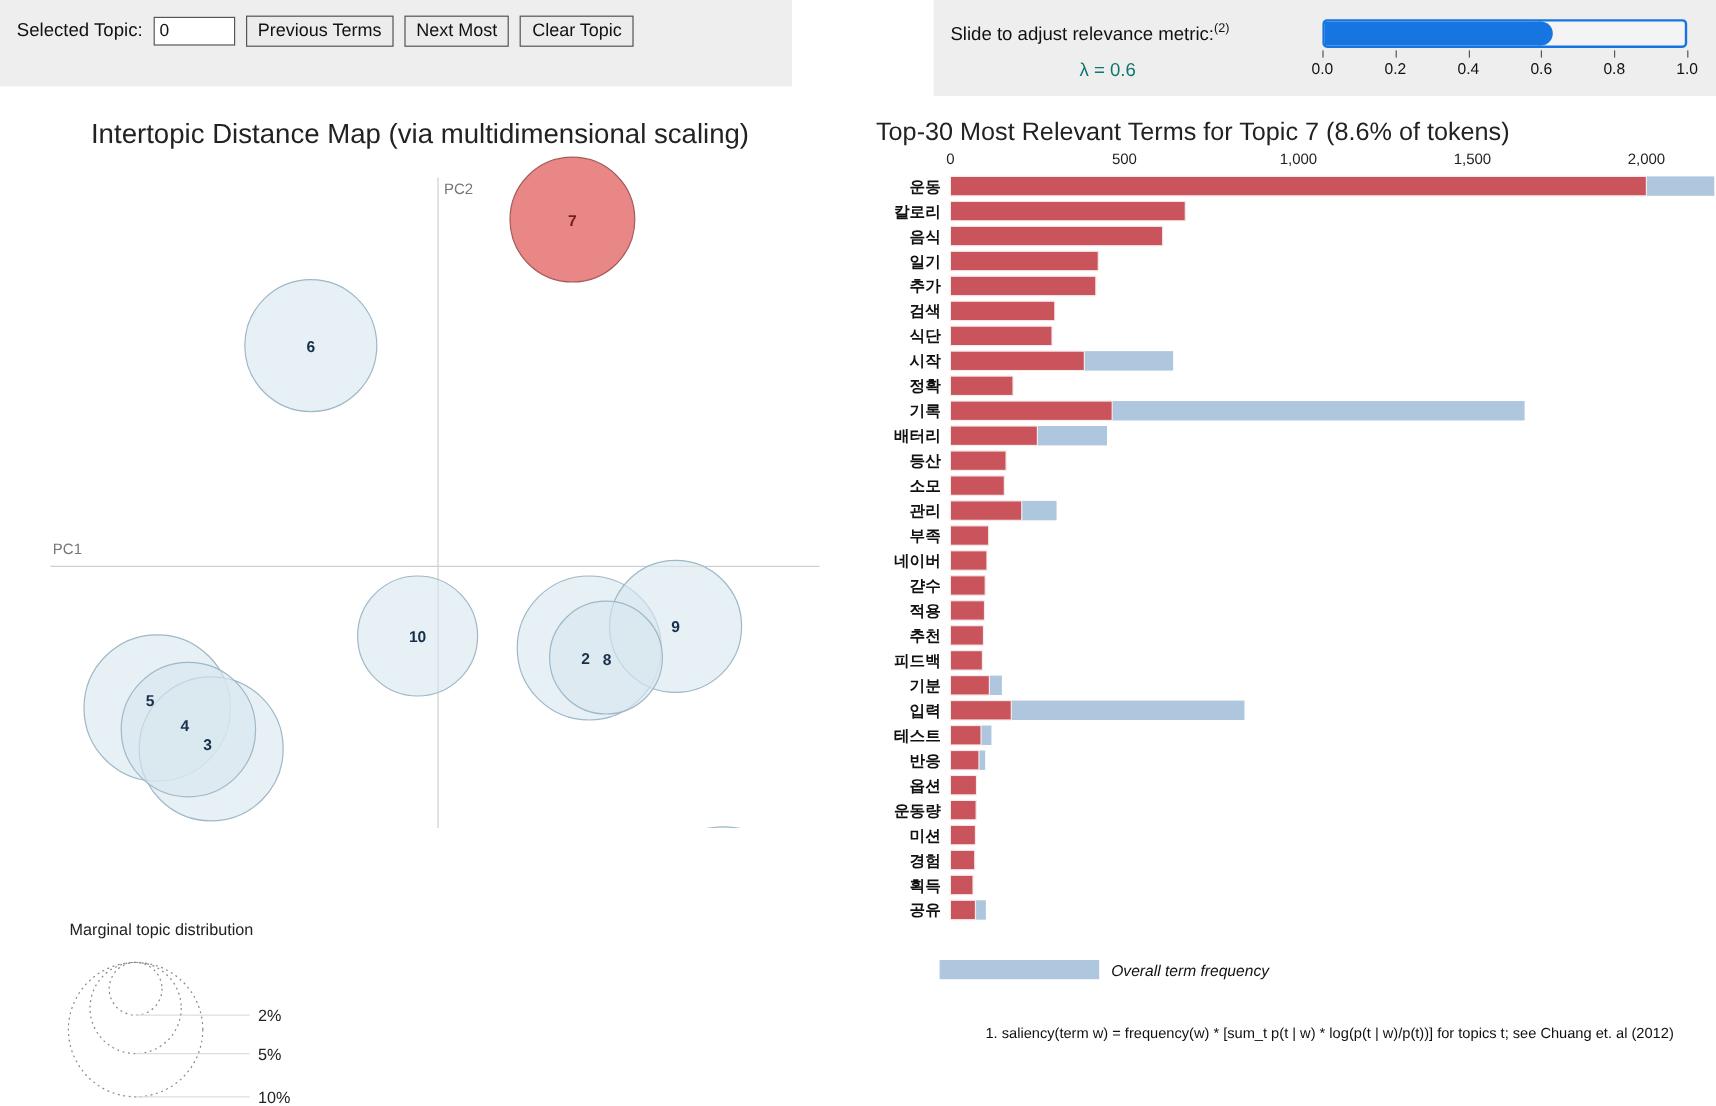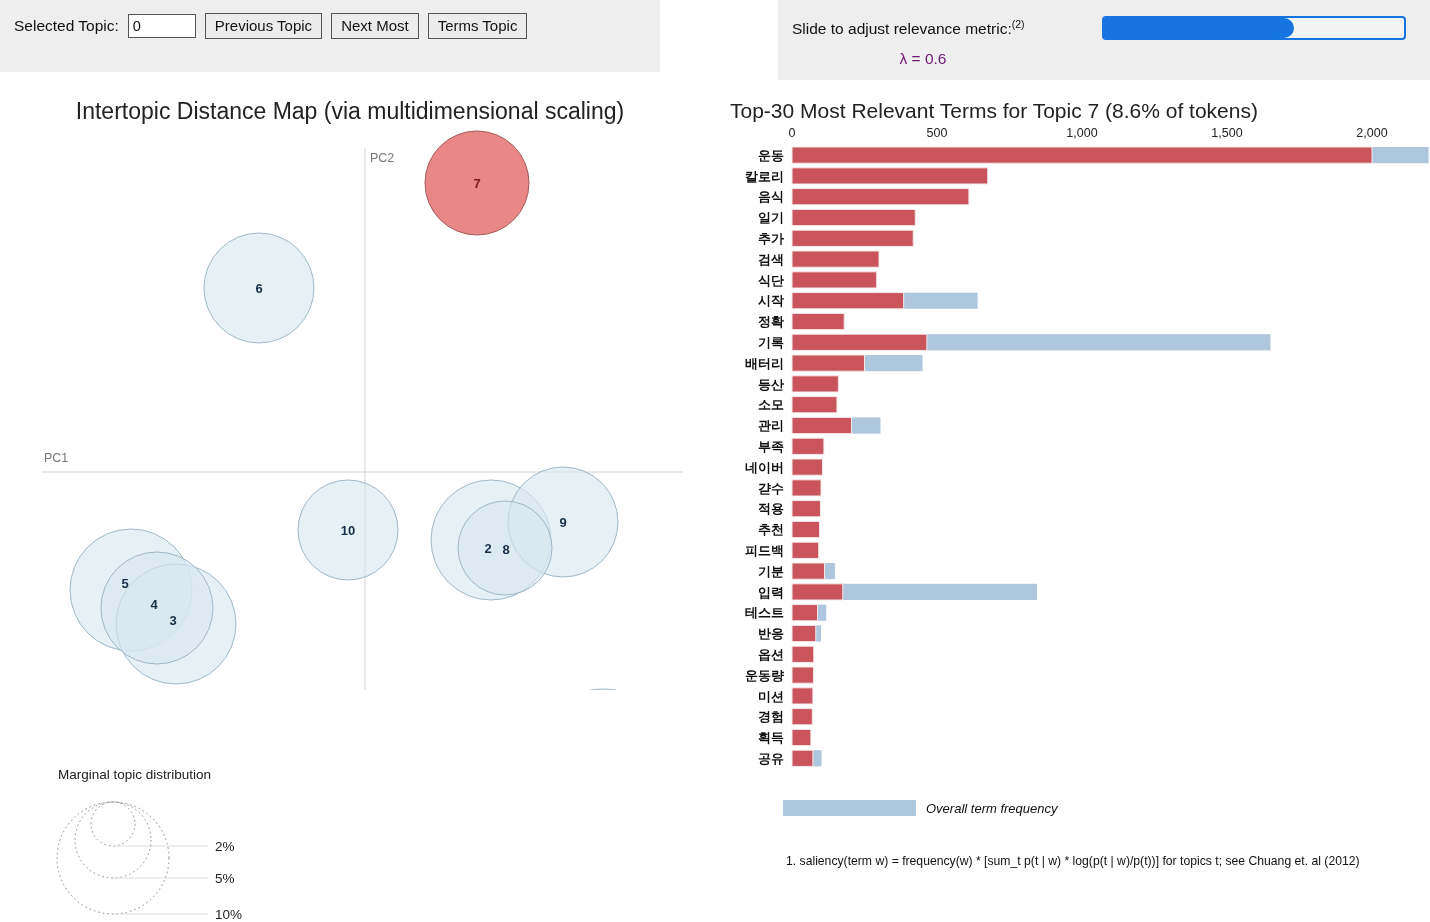--- a/index.html
+++ b/index.html
@@ -40,21 +40,21 @@
     position:absolute;left:778px;top:0;width:704px;height:80px;
     background:#eeeeee;
   }
   #slider-lbl{
     position:absolute;left:14px;top:18px;
     font-size:15.5px;color:#111;white-space:nowrap;
   }
   #slider-lbl sup{font-size:10.5px;}
   #lambda-val{
     position:absolute;left:0;top:50px;width:290px;
-    text-align:center;font-size:15.5px;color:#701a75;
+    text-align:center;font-size:15.5px;color:#0f766e;
   }
   #slider-track{
     position:absolute;left:324px;top:16px;
     width:304px;height:24px;
     border:2.5px solid #1675e0;border-radius:4px;
     background:#f4f4f4;box-sizing:border-box;
     cursor:pointer;
   }
   #slider-fill{
     position:absolute;left:0;top:0;height:100%;
@@ -94,45 +94,59 @@
   .termlab{
     font-size:13px;fill:#111;text-anchor:end;
     font-family:"Liberation Sans",sans-serif;
     font-weight:bold;
   }
   
   #legend{position:absolute;left:783px;top:800px;width:650px;font-style:italic;}
   .lg-row{display:flex;align-items:center;margin-bottom:6px;}
   .lg-sw{width:133px;height:16px;display:block;}
   .lg-tx{font-size:13px;color:#111;margin-left:10px;white-space:nowrap;}
-  #foot{position:absolute;left:786px;top:852px;width:644px;}
+  #foot{position:absolute;left:786px;top:852px;width:644px;text-align:center;}
   .fn{font-size:12.2px;color:#111;line-height:1.55;white-space:nowrap;}
 </style>
 </head>
 <body>
 
 <div id="topbar">
   <div id="topbar-inner">
     <span class="tb-label">Selected Topic:</span>
     <input id="topic-input" type="text" value="0" style="">
-    <button class="tb-btn">Previous Topic</button>
+    <button class="tb-btn">Previous Terms</button>
     <button class="tb-btn">Next Most</button>
-    <button class="tb-btn">Terms Topic</button>
+    <button class="tb-btn">Clear Topic</button>
   </div>
 </div>
 
 <div id="sliderpanel">
   <div id="slider-lbl">
     <span>Slide to adjust relevance metric:</span><sup>(2)</sup>
   </div>
   <div id="lambda-val">λ = 0.6</div>
   <div id="slider-track" style="border-color: rgb(22, 117, 224);">
     <div id="slider-fill" style="width: 60%; background: rgb(22, 117, 224);"></div>
     <div id="slider-handle" style="left: 60%; background: rgb(22, 117, 224);"></div>
   </div>
+  <div id="slider-ticks">
+      <div class="stick" style="left: 0%;"></div>
+      <div class="slab" style="left: 0%;">0.0</div>
+      <div class="stick" style="left: 20%;"></div>
+      <div class="slab" style="left: 20%;">0.2</div>
+      <div class="stick" style="left: 40%;"></div>
+      <div class="slab" style="left: 40%;">0.4</div>
+      <div class="stick" style="left: 60%;"></div>
+      <div class="slab" style="left: 60%;">0.6</div>
+      <div class="stick" style="left: 80%;"></div>
+      <div class="slab" style="left: 80%;">0.8</div>
+      <div class="stick" style="left: 100%;"></div>
+      <div class="slab" style="left: 100%;">1.0</div>
+    </div>
 </div>
 
 <div id="map-title">Intertopic Distance Map (via multidimensional scaling)</div>
 <svg id="map" viewBox="0 0 700 560">
     <line x1="365" y1="18" x2="365" y2="560" stroke="#cfcfcf" stroke-width="1"></line>
     <line x1="42" y1="342" x2="683" y2="342" stroke="#cfcfcf" stroke-width="1"></line>
     <text x="370" y="32" font-size="12.5" fill="#777" font-family="&quot;Liberation Sans&quot;,sans-serif">PC2</text>
     <text x="44" y="332" font-size="12.5" fill="#777" font-family="&quot;Liberation Sans&quot;,sans-serif">PC1</text>
     <g>
       <circle cx="603" cy="632" r="73" fill="#d9e6ef" fill-opacity="0.62" stroke="#9fb8c8" stroke-width="1"></circle>

